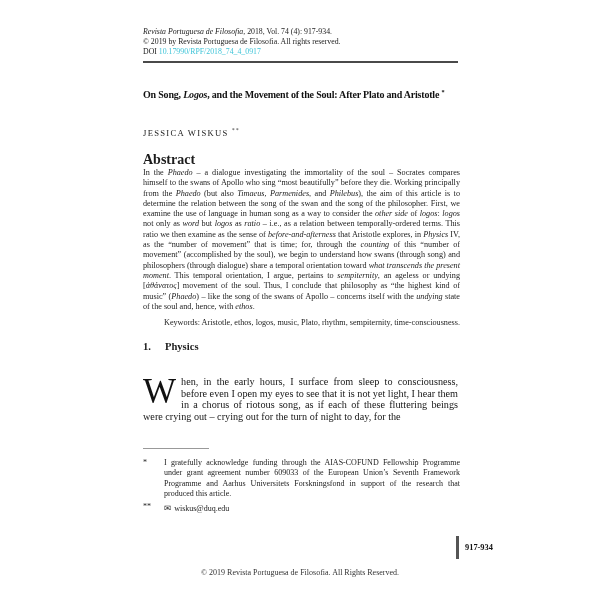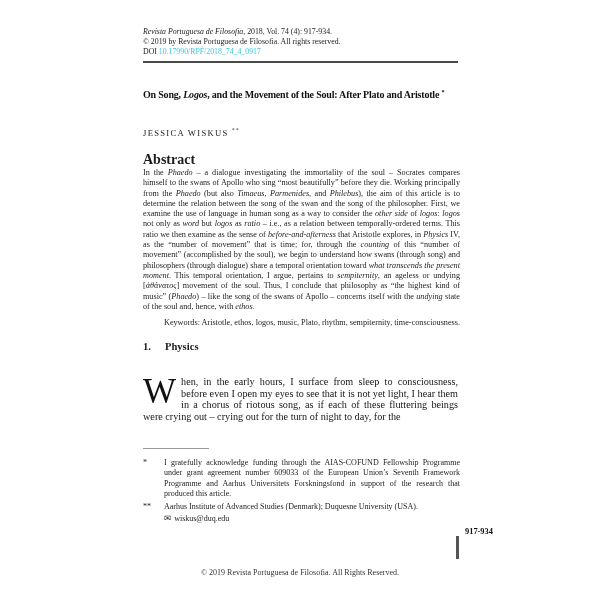--- a/index.html
+++ b/index.html
@@ -41,21 +41,21 @@
   .footnotes { left:143px; top:458px; width:317px; font-size:8px; line-height:10.3px; color:#222; }
   .footnote { display:flex; margin-bottom:3px; }
   .fn-marker { width:21px; flex-shrink:0; }
   .fn-text { flex:1; text-align:justify; }
   .email-line { margin-top:1px; }
   .email-link { color:#222; text-decoration:none; }
   .env { font-size:8.5px; margin-right:3px; }
 
   
   .range-bar { left:456px; top:536px; width:3px; height:23px; background:#555; }
-  .range-text { left:465px; top:527px; font-size:8.4px; font-weight:bold; color:#111; }
+  .range-text { left:465px; top:543px; font-size:8.4px; font-weight:bold; color:#111; }
 
   
   .footer { left:0; top:567px; width:600px; text-align:center; font-size:8px; line-height:11.5px; color:#333; }
 </style>
 </head>
 <body>
 
 <div class="page">
 
   <div class="abs citation">
@@ -90,21 +90,20 @@
   <div class="abs fn-rule"></div>
 
   <div class="abs footnotes">
     <div class="footnote">
       <span class="fn-marker">*</span>
       <span class="fn-text">I gratefully acknowledge funding through the AIAS-COFUND Fellowship Programme under grant agreement number 609033 of the European Union’s Seventh Framework Programme and Aarhus Universitets Forskningsfond in support of the research that produced this article.</span>
     </div>
     <div class="footnote">
       <span class="fn-marker">**</span>
       <span class="fn-text">
-        <span>Aarhus Institute of Advanced Studies (Denmark); Duquesne University (USA).</span>
         <span class="email-line" style="display:block;">
           <span class="env">✉</span><a href="#" class="email-link">wiskus@duq.edu</a>
         </span>
       </span>
     </div>
   </div>
 
   <div class="abs range-bar"></div>
   <div class="abs range-text">917-934</div>
 

